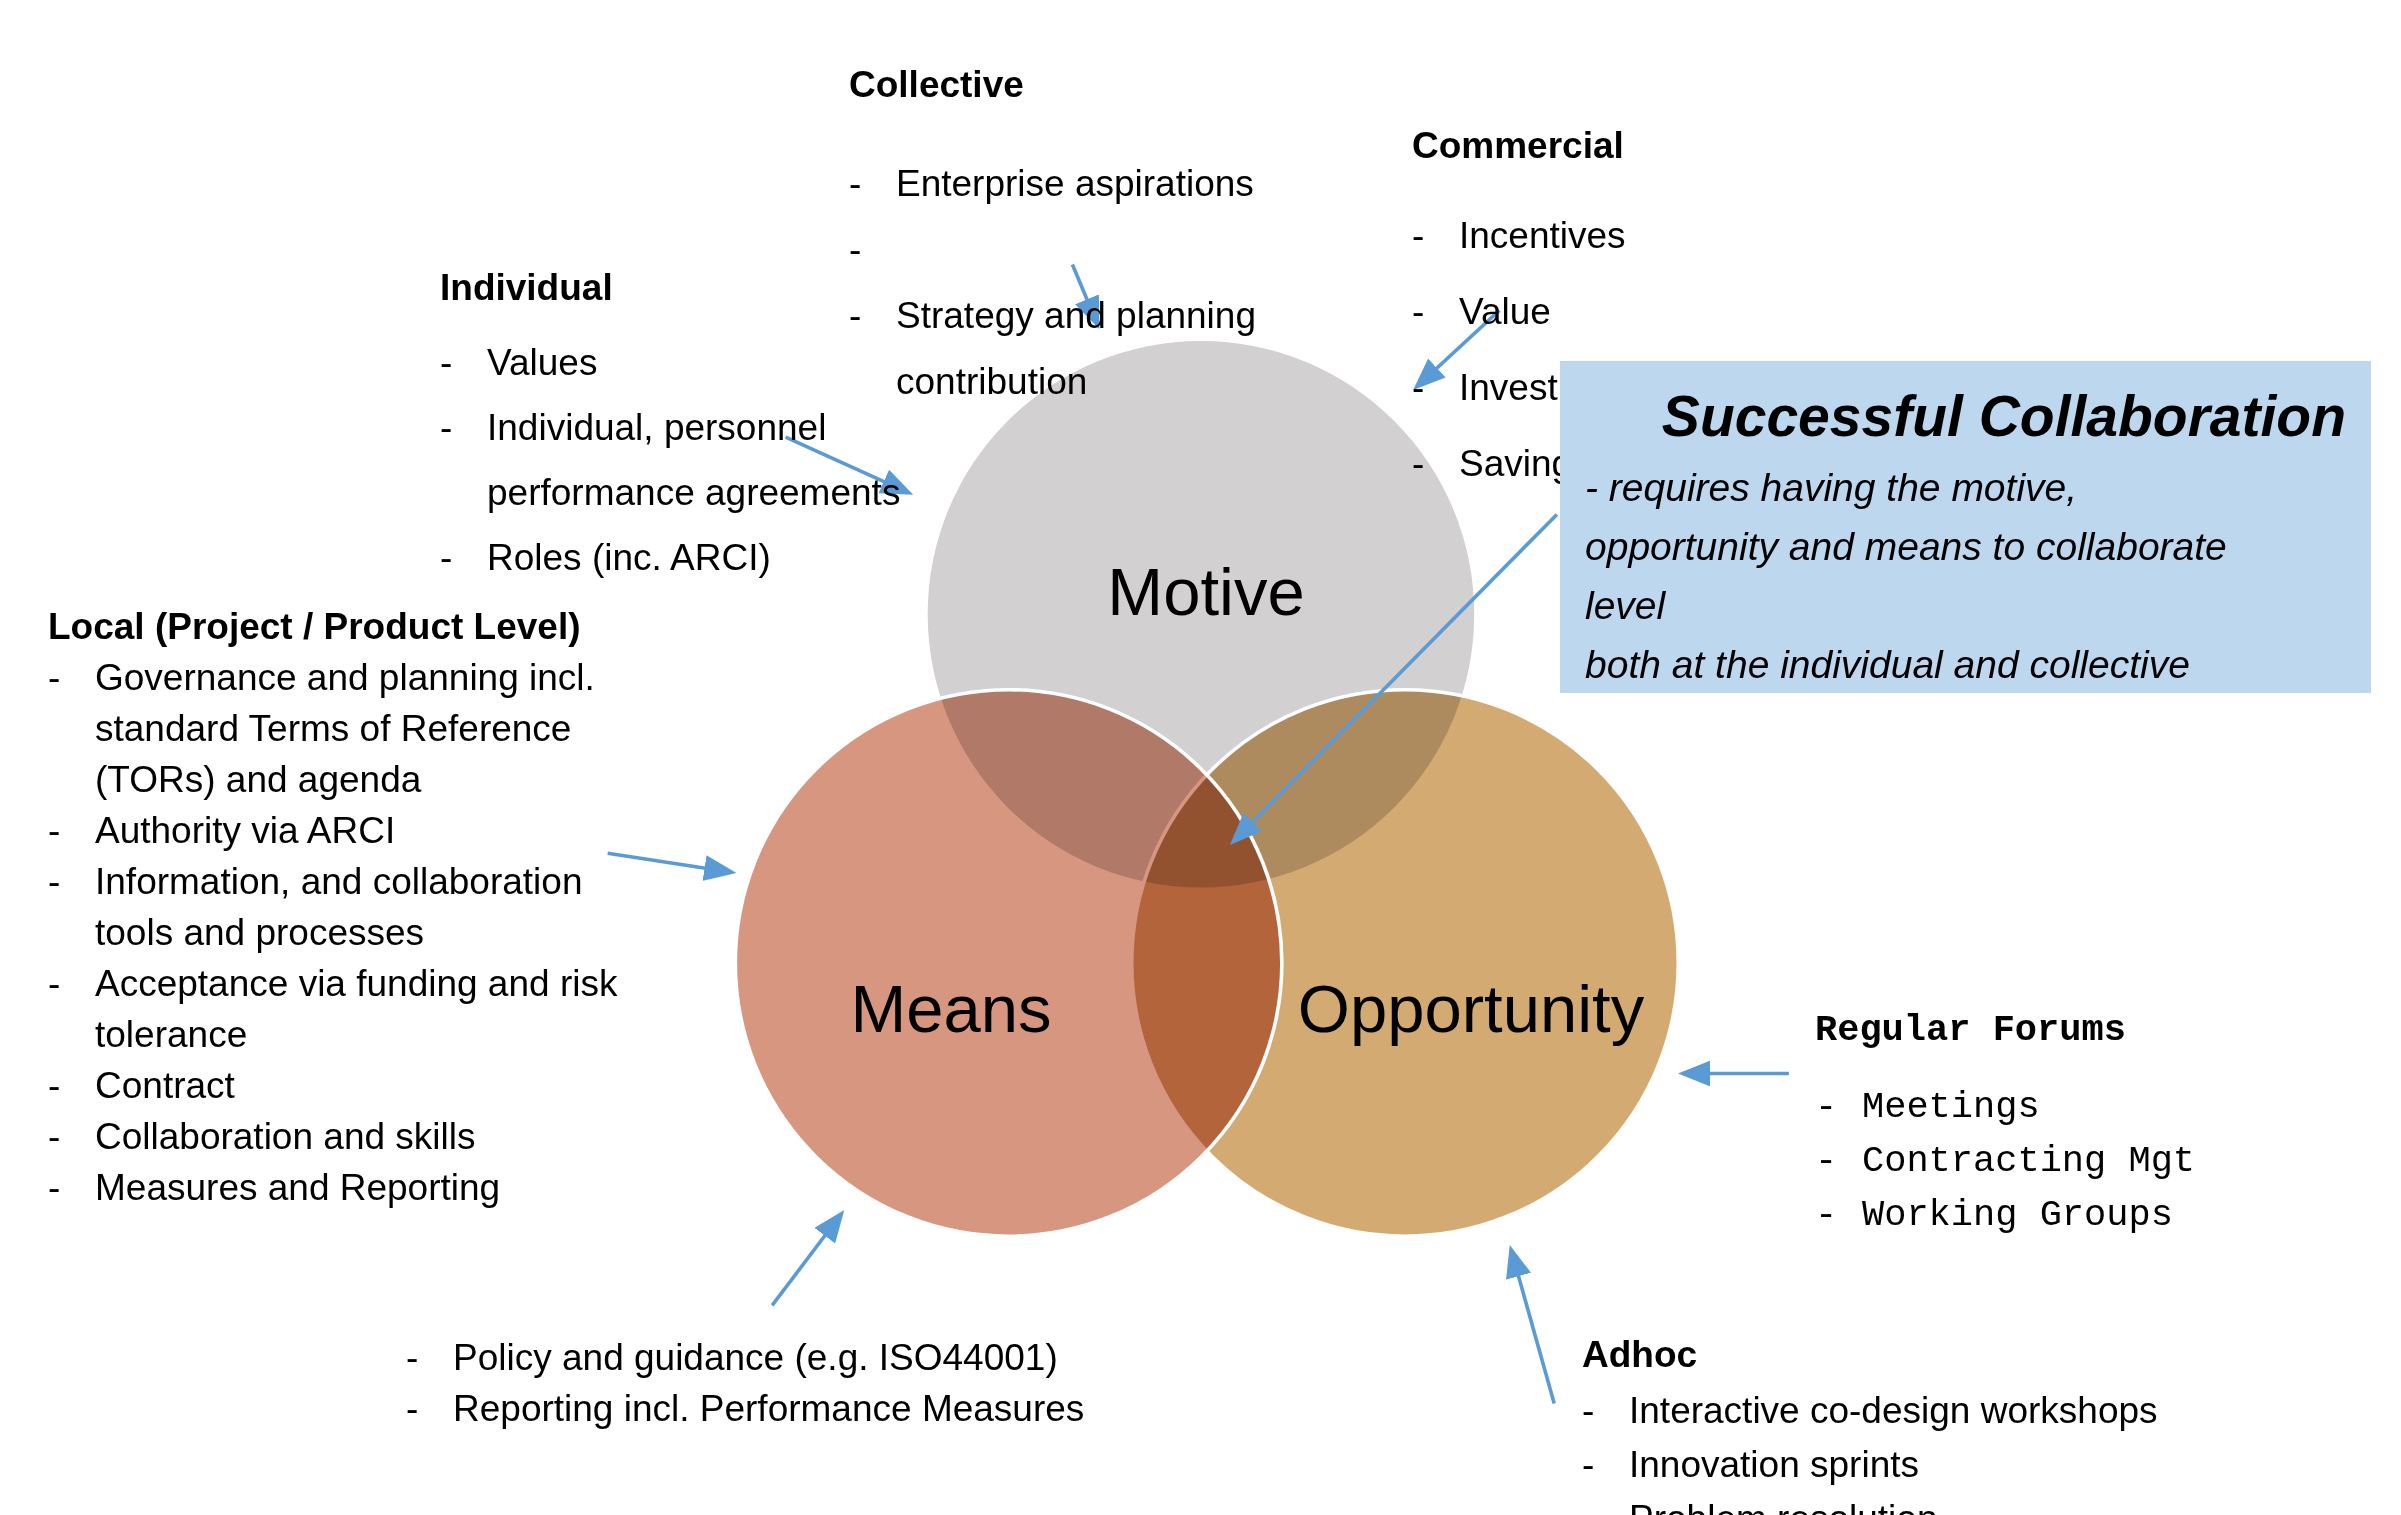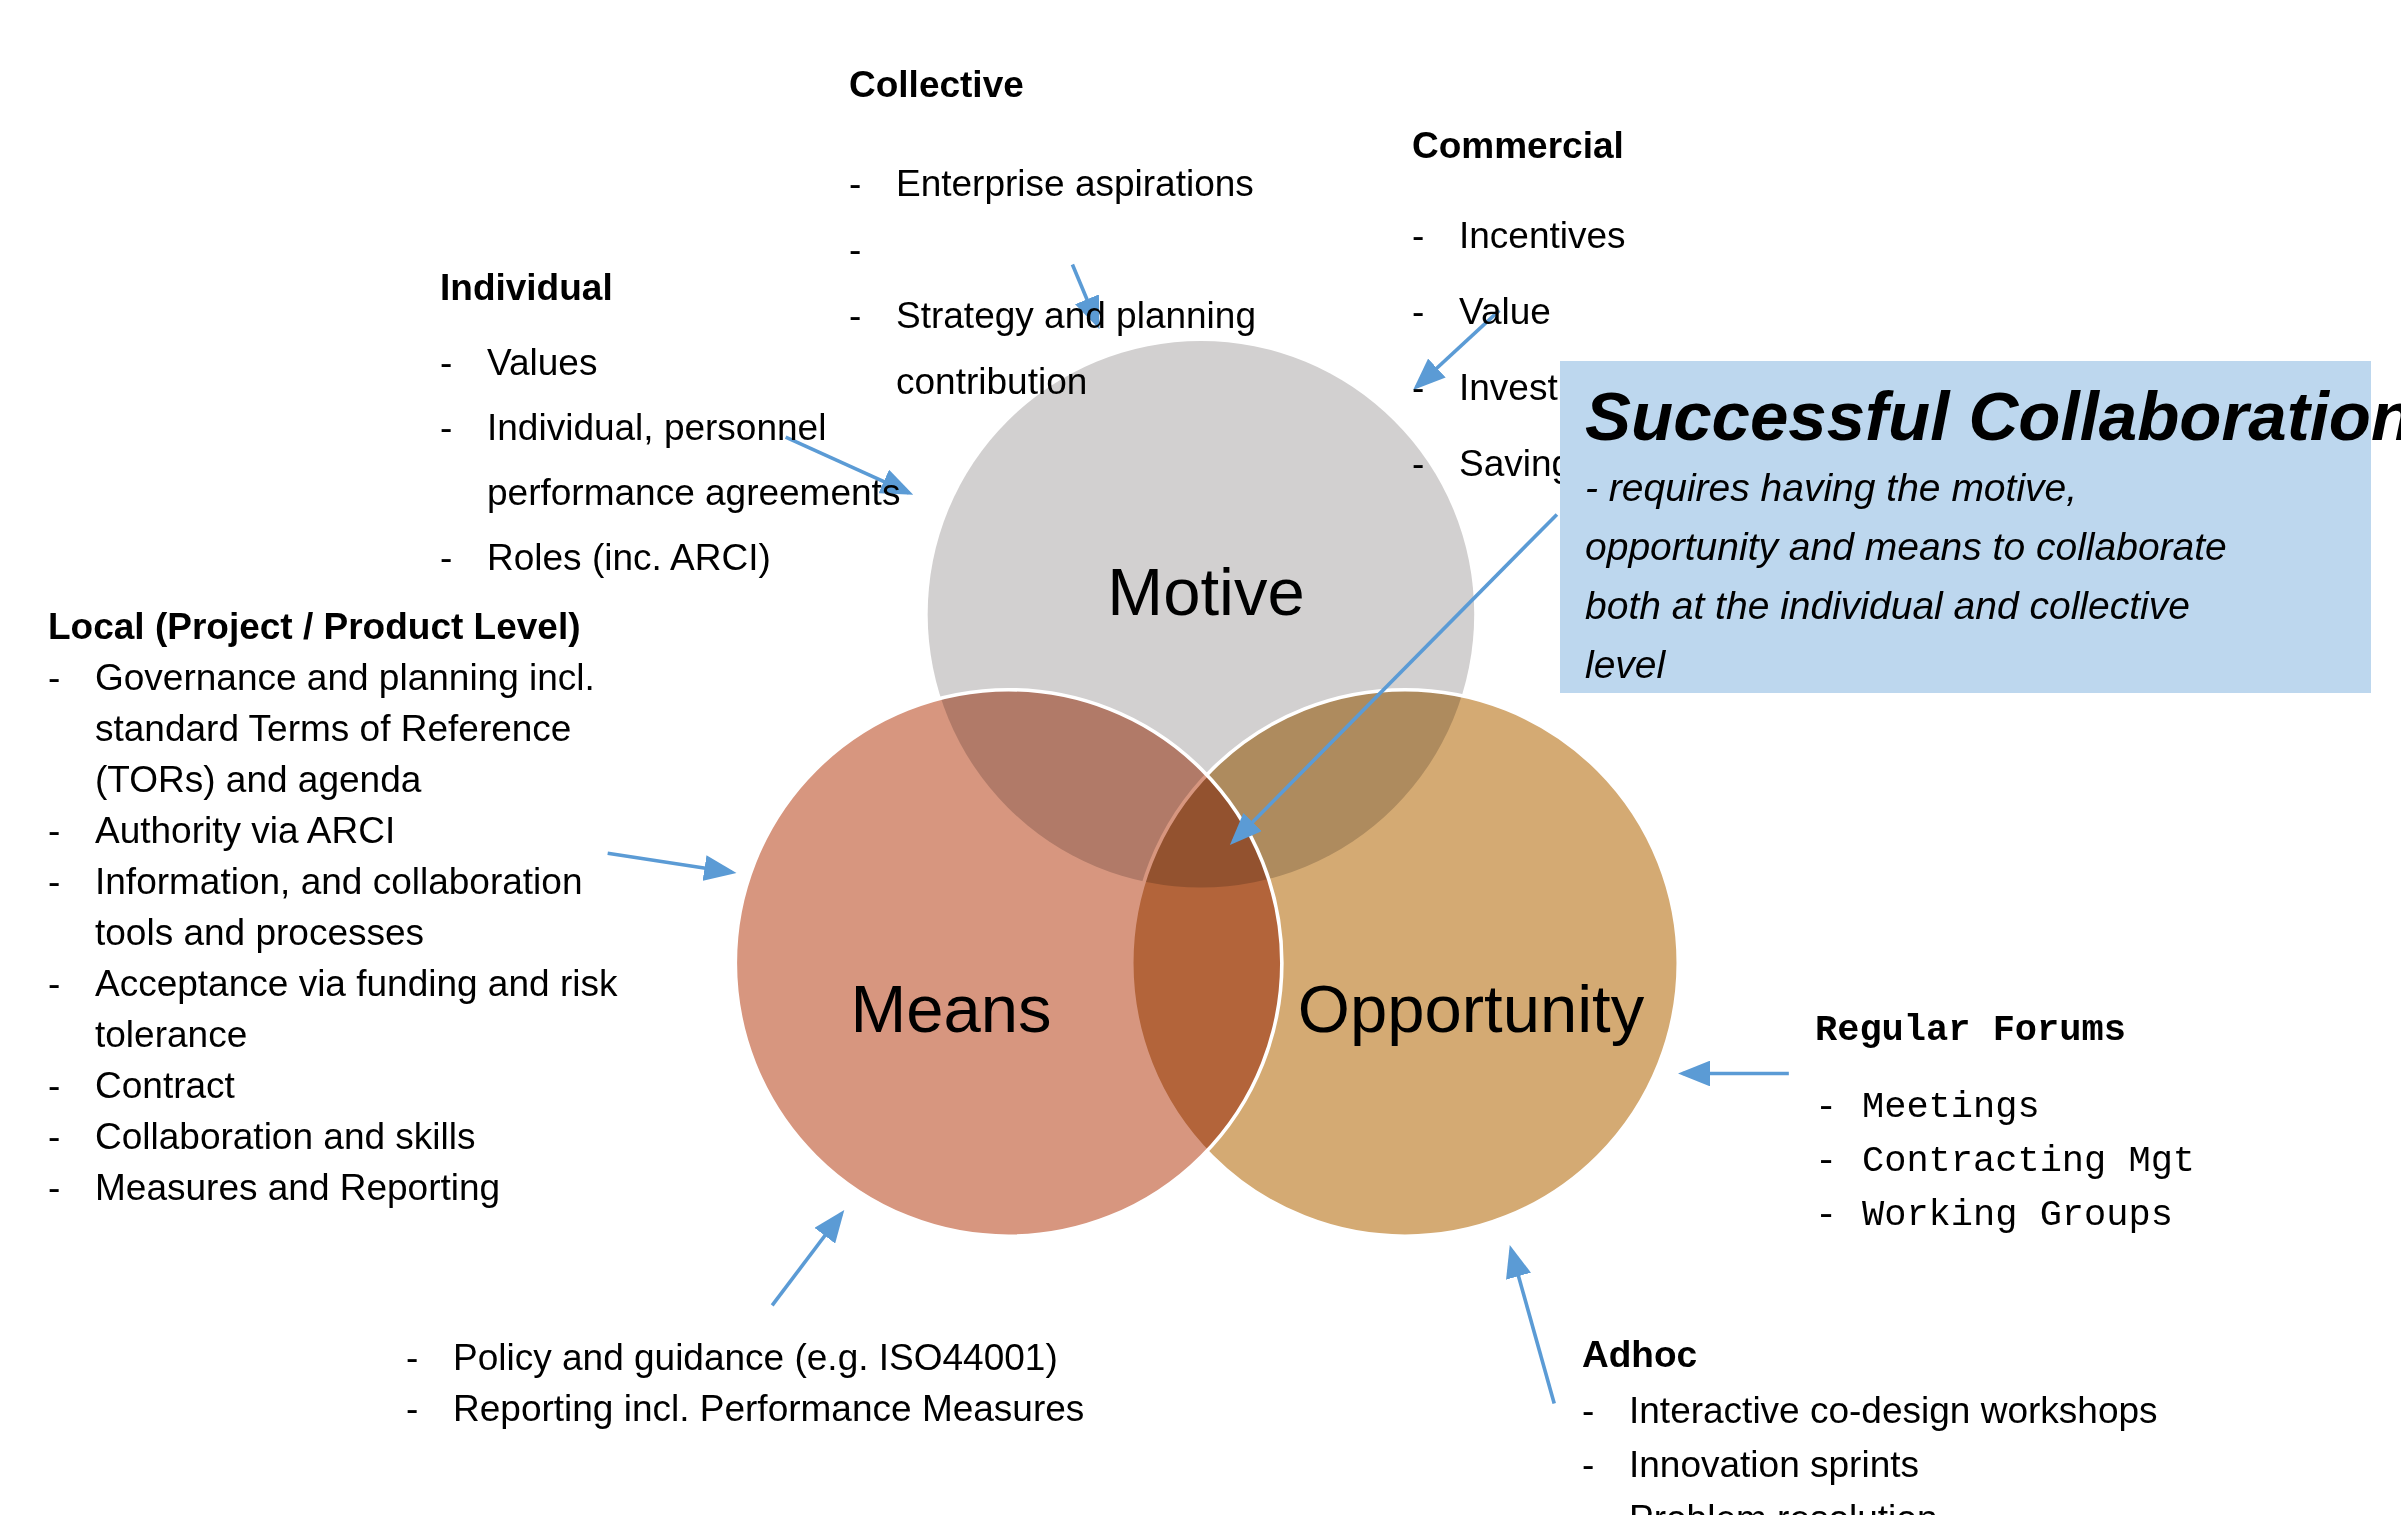--- a/index.html
+++ b/index.html
@@ -40,21 +40,21 @@
   .callout{
     position:absolute;
     left:1560px;top:361px;
     width:811px;height:332px;
     background:#BDD7EE;
     box-sizing:border-box;
     padding:23.4px 25px 0 25px;
     font-style:italic;
   }
   .callout .title{
-    font-size:69px;
+    font-size:57px;
     font-weight:700;
     line-height:65px;
     margin-bottom:9px;
     white-space:nowrap;
     text-align:right;
   }
   .callout .cline{
     font-size:39px;
     line-height:59px;
     white-space:nowrap;
@@ -225,18 +225,18 @@
     <div class="li">
       <span class="dash">-</span>
       <span class="txt">Reporting incl. Performance Measures</span>
     </div>
   </div>
 
   <div class="callout">
     <div class="title">Successful Collaboration</div>
     <div class="cline"><span>- requires having the </span><span class="b">motive,</span></div>
     <div class="cline"><span class="b">opportunity</span><span> and </span><span class="b">means</span><span> to collaborate</span></div>
+    <div class="cline"><span>level</span></div>
     <div class="cline"><span>both at the individual and collective</span></div>
-    <div class="cline"><span>level</span></div>
   </div>
 
 </div>
 
 
 </body></html>

